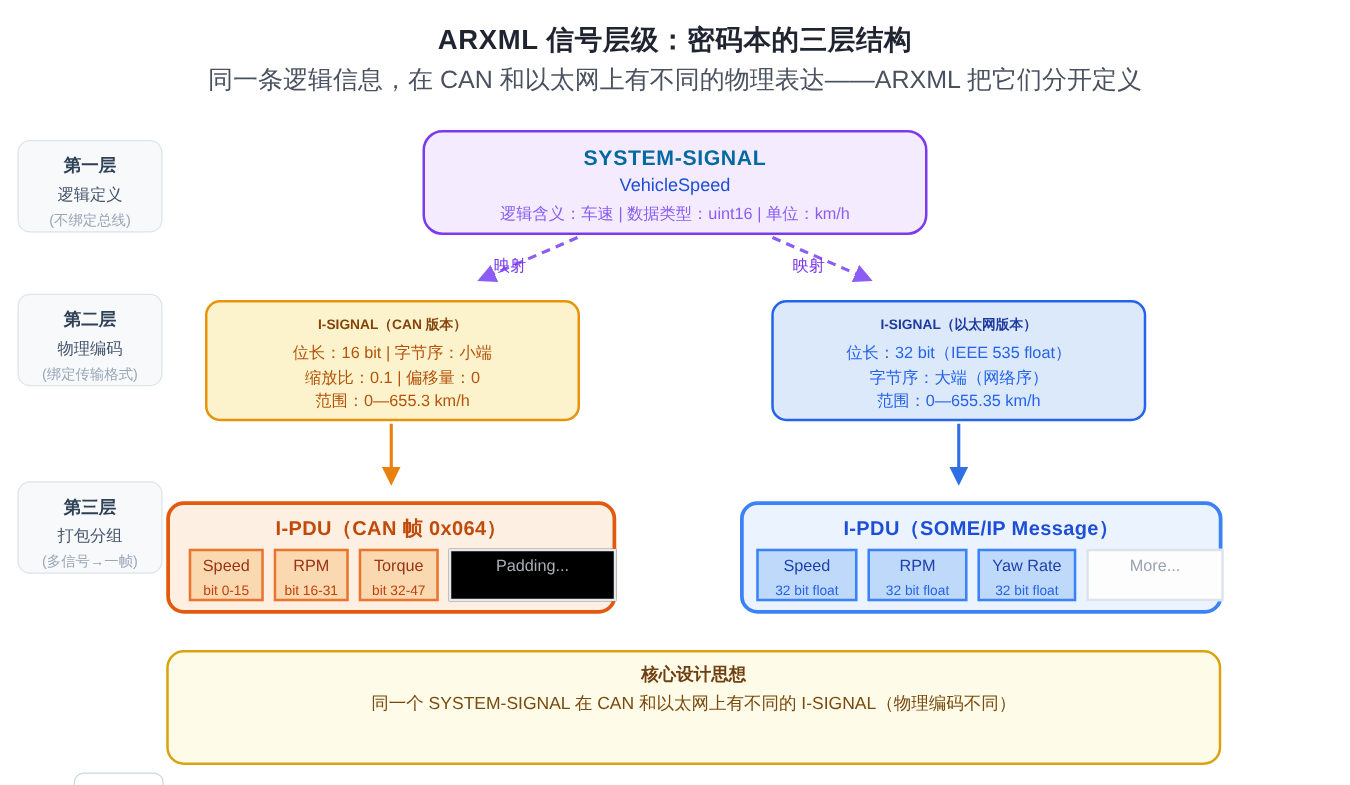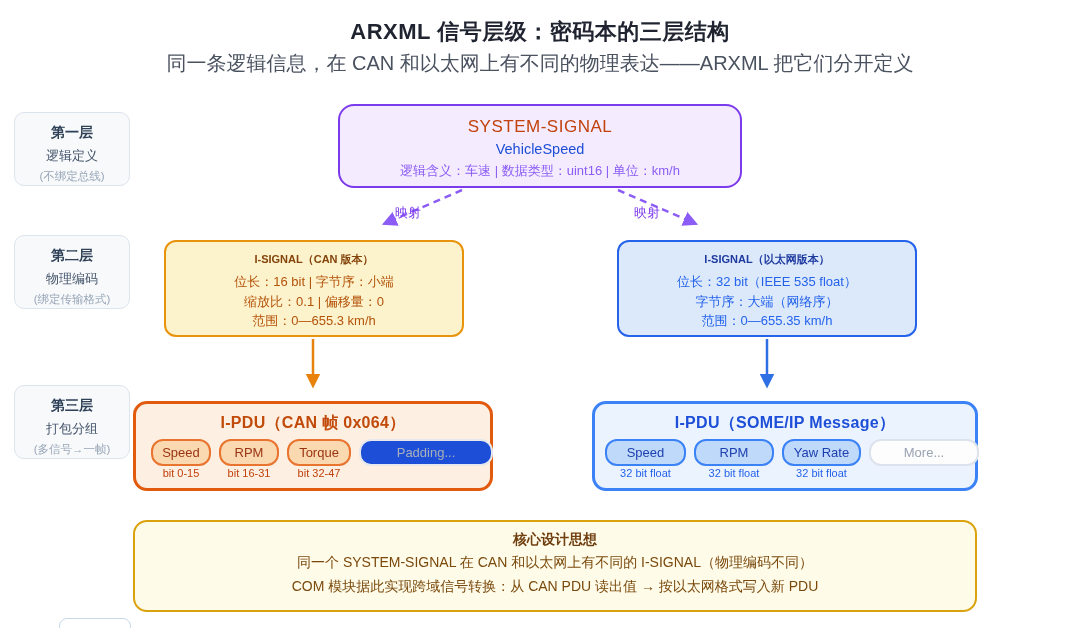--- a/index.html
+++ b/index.html
@@ -18,21 +18,21 @@
     padding-top:11px;}
   .layer-name{font-size:14px;font-weight:bold;color:#2f4156;}
   .layer-sub{font-size:13px;color:#44546a;margin-top:5px;}
   .layer-note{font-size:11.5px;color:#9aa7b8;margin-top:4px;}
 
   
   .box{position:absolute;box-sizing:border-box;text-align:center;}
 
   .system-box{left:338px;top:104px;width:404px;height:84px;border:2.5px solid #7c3aed;
     border-radius:16px;background:#f4ecfe;padding-top:11px;}
-  .system-title{font-size:17px;font-weight:normal;color:#c2410c;letter-spacing:.5px;}
+  .system-title{font-size:17px;font-weight:bold;color:#0369a1;letter-spacing:.5px;}
   .system-name{font-size:14.5px;color:#1d4ed8;margin-top:4px;}
   .system-detail{font-size:13px;color:#8b5cf6;margin-top:5px;}
 
   .map-label{position:absolute;font-size:13px;color:#7c3aed;}
 
   .isignal{width:300px;height:97px;border-radius:12px;padding-top:10px;}
   .isignal-can{left:164px;top:240px;border:2.5px solid #e8930c;background:#fcf3cd;}
   .isignal-eth{left:617px;top:240px;border:2.5px solid #2563eb;background:#dbe9fb;}
   .isignal-title{font-size:11px;font-weight:bold;margin-bottom:5px;}
   .isignal-can .isignal-title{color:#84430a;}
@@ -44,25 +44,25 @@
   .ipdu{height:90px;border-radius:14px;padding-top:9px;}
   .ipdu-can{left:133px;top:401px;width:360px;border:3px solid #e25a0d;background:#fdf0e2;}
   .ipdu-eth{left:592px;top:401px;width:386px;border:3px solid #3b82f6;background:#ebf3fe;}
   .ipdu-title{font-size:16px;font-weight:bold;letter-spacing:.3px;}
   .ipdu-can .ipdu-title{color:#c14a0a;}
   .ipdu-eth .ipdu-title{color:#1d4ed8;}
 
   .slot-row{position:absolute;top:35px;display:flex;gap:8px;}
   .ipdu-can .slot-row{left:15px;}
   .ipdu-eth .slot-row{left:10px;}
-  .slot{position:relative;height:27px;box-sizing:border-box;border-radius:12px;
+  .slot{position:relative;height:42px;box-sizing:border-box;border-radius:0;
     font-size:13px;line-height:23px;text-align:center;}
   .slot-can{background:#fad8b0;border:2px solid #e8742f;color:#9a3412;}
   .slot-eth{background:#bfd9fa;border:2px solid #3b82f6;color:#1e40af;}
-  .slot-ghost-can{background:#1d4ed8;border:2px solid #e6e8ec;color:#a8afb8;}
+  .slot-ghost-can{background:#000000;border:2px solid #e6e8ec;color:#a8afb8;}
   .slot-ghost-eth{background:#fdfdfd;border:2px solid #dde3ec;color:#9aa3b2;}
   .slot-sub{position:absolute;top:21px;left:0;width:100%;text-align:center;font-size:11px;
     white-space:nowrap;}
   .slot-can .slot-sub{color:#c2410c;}
   .slot-eth .slot-sub{color:#2563eb;}
 
   .summary-box{left:133px;top:520px;width:844px;height:92px;border:2.5px solid #daa30d;
     border-radius:14px;background:#fffbe9;padding-top:9px;}
   .summary-title{font-size:14px;font-weight:bold;color:#6f3f10;}
   .summary-line{font-size:14px;color:#7a4a0d;line-height:22px;margin-top:2px;}
@@ -175,18 +175,17 @@
       </div>
       <div class="slot slot-ghost-eth" style="width:110px">
         <span>More...</span>
       </div>
     </div>
   </div>
 
   <div class="box summary-box">
     <div class="summary-title">核心设计思想</div>
     <div class="summary-line">同一个 SYSTEM-SIGNAL 在 CAN 和以太网上有不同的 I-SIGNAL（物理编码不同）</div>
-    <div class="summary-line">COM 模块据此实现跨域信号转换：从 CAN PDU 读出值 →  按以太网格式写入新 PDU</div>
   </div>
 
   <div class="partial-box"></div>
 
 </div>
 
 </body></html>

